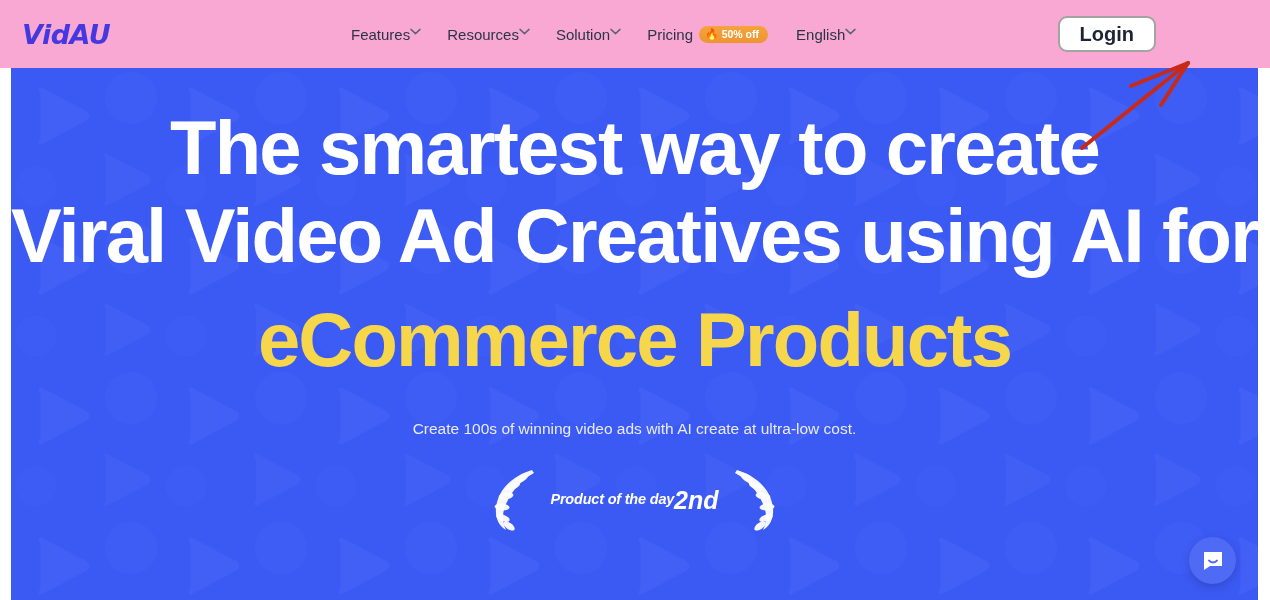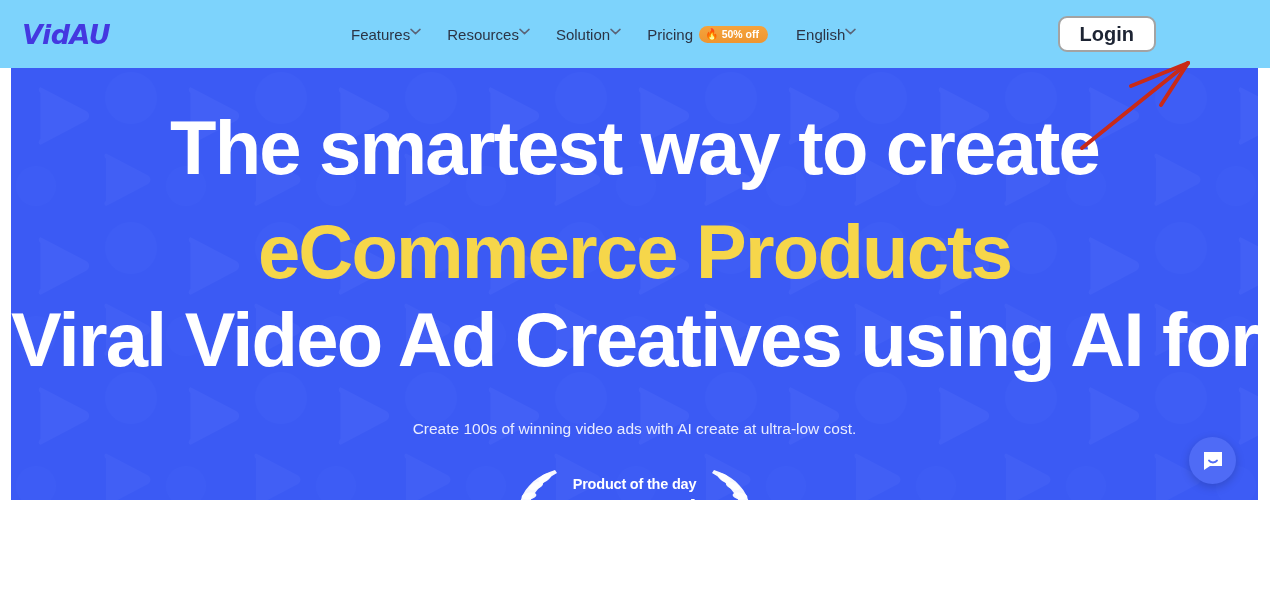--- a/index.html
+++ b/index.html
@@ -7,21 +7,21 @@
     width:1270px; height:600px;
     background:#ffffff;
     font-family:"Liberation Sans", sans-serif;
     overflow:hidden;
   }
   .page { position:relative; width:1270px; height:600px; background:#fff; }
 
   
   .header {
     position:absolute; top:0; left:0; width:1270px; height:68px;
-    background:#7dd3fc; display:flex; align-items:center; z-index:10;
+    background:#f9a8d4; display:flex; align-items:center; z-index:10;
   }
   .logo {
     position:absolute; left:22px; top:19px;
     font-size:27px; font-weight:800; font-style:italic;
     letter-spacing:-0.5px; color:#4438E0;
     font-family:"DejaVu Sans", sans-serif;
   }
   .nav {
     position:absolute; left:337px; top:0; height:68px;
     display:flex; align-items:center; gap:0px;
@@ -58,21 +58,21 @@
     display:flex; align-items:center; justify-content:center;
     border-radius:9px;
     background:linear-gradient(100deg,#3E5BF0 0%,#5B3FE8 100%);
     color:#ffffff; font-size:14px; font-weight:700;
     cursor:pointer; white-space:nowrap;
   }
 
   
   .hero {
     position:absolute; left:11px; top:68px;
-    width:1247px; height:432px;
+    width:1247px; height:532px;
     background:#3B5AF4;
     overflow:hidden;
   }
   .hero-pattern { position:absolute; inset:0; opacity:1; }
   .hero-content {
     position:absolute; inset:0; display:flex; flex-direction:column;
     align-items:center; padding-top:36px;
   }
   .h-line {
     color:#ffffff; font-weight:700; font-size:76px; line-height:1.16;
@@ -80,21 +80,21 @@
     font-family:"Liberation Sans", sans-serif;
   }
   .h-line.yellow { color:#F6D64A; margin-top:16px; }
   .subtitle {
     margin-top:36px; color:#E9ECFF; font-size:15.5px; text-align:center;
   }
   .laurel {
     margin-top:28px; display:flex; align-items:center; justify-content:center;
     gap:6px; color:#ffffff;
   }
-  .laurel-text { display:flex; flex-direction:column; align-items:flex-end; line-height:1.12; }
+  .laurel-text { display:flex; flex-direction:row; align-items:center; line-height:1.12;font-style:italic; }
   .laurel-top { font-size:14.5px; font-weight:700; letter-spacing:-0.2px; }
   .laurel-rank { font-size:25px; font-weight:700; margin-top:2px; }
 
   
   .chat-launcher {
     position:absolute; right:22px; bottom:16px;
     width:47px; height:47px; border-radius:50%;
     background:#4F6BF6; display:flex; align-items:center; justify-content:center;
     box-shadow:0 3px 10px rgba(0,0,0,0.18); cursor:pointer;
   }
@@ -173,22 +173,22 @@
           <circle cx="120" cy="30" r="26" fill="#4364F7" opacity="0.55"></circle>
           <circle cx="25" cy="118" r="20" fill="#4364F7" opacity="0.45"></circle>
         </pattern>
       </defs>
       <rect x="0" y="0" width="1247" height="532" fill="#3B5AF4"></rect>
       <rect x="0" y="0" width="1247" height="532" fill="url(#playtiles)" opacity="0.55"></rect>
     </svg>
 
     <div class="hero-content">
       <div class="h-line">The smartest way to create</div>
+      <div class="h-line">Viral Video Ad Creatives using AI for</div>
       <div class="h-line yellow">eCommerce Products</div>
-      <div class="h-line">Viral Video Ad Creatives using AI for</div>
       <div class="subtitle">Create 100s of winning video ads with AI create at ultra-low cost.</div>
 
       <div class="laurel">
         <svg width="56" height="66" viewBox="0 0 56 66">
           <g fill="#ffffff">
             <path d="M44 4 C24 10 10 24 8 42 C7 52 11 60 18 64 C14 56 14 46 18 38 C23 26 33 14 46 7 Z" opacity="0.95"></path>
             <g opacity="0.95">
               <ellipse cx="34" cy="12" rx="7" ry="3.4" transform="rotate(-32 34 12)"></ellipse>
               <ellipse cx="25" cy="20" rx="7.5" ry="3.4" transform="rotate(-22 25 20)"></ellipse>
               <ellipse cx="18" cy="30" rx="7.5" ry="3.4" transform="rotate(-10 18 30)"></ellipse>

